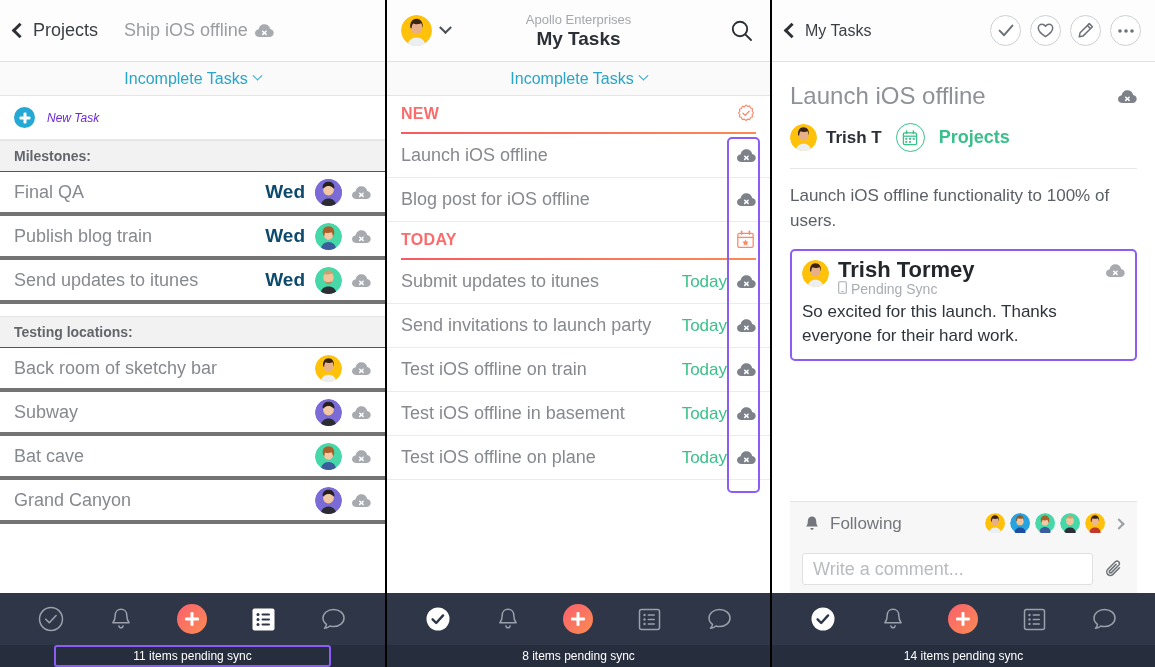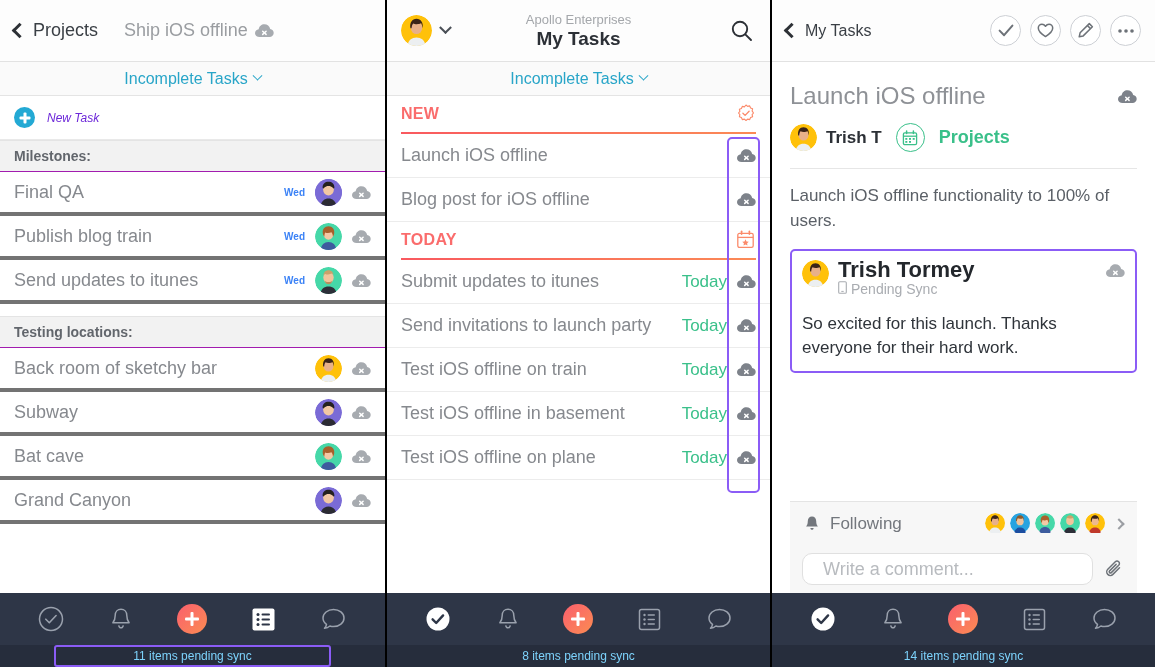--- a/index.html
+++ b/index.html
@@ -98,21 +98,21 @@
   .sec-gap { height: 12px; background: #fff; }
 
   .row {
     height: 44px; display: flex; align-items: center;
     padding: 0 14px 0 14px;
     border-bottom: 4px solid #737373;
     gap: 10px;
   }
   .row-title { font-size: 18px; color: #86898e; flex: 1 1 auto;
                white-space: nowrap; overflow: hidden; }
-  .row-due { font-size: 10px; font-weight: bold; color: #3b82f6; }
+  .row-due { font-size: 19px; font-weight: bold; color: #0c4a6e; }
   .row-due.today { color: #3ac08a; font-weight: normal; font-size: 17px; }
 
   .avatar {
     width: 27px; height: 27px; border-radius: 50%;
     flex: 0 0 27px; overflow: hidden; position: relative;
   }
   .avatar svg { display:block; width:27px; height:27px; }
 
   
   .tabbar {
@@ -131,21 +131,21 @@
   .fab::before, .fab::after {
     content:''; position:absolute; background:#fff; left:50%; top:50%;
   }
   .fab::before { width:14px; height:3px; transform:translate(-50%,-50%); border-radius:1px;}
   .fab::after  { width:3px; height:14px; transform:translate(-50%,-50%); border-radius:1px;}
 
   .syncbar {
     height: 22px; flex: 0 0 22px;
     background: #262d3c;
     display: flex; align-items: center; justify-content: center;
-    font-size: 12px; color: #7dd3fc;
+    font-size: 12px; color: #ffffff;
     position: relative;
   }
   .syncbar.boxed::after {
     content: ''; position: absolute;
     left: 54px; right: 54px; top: 0px; bottom: 0px;
     border: 2px solid #8b5cf6; border-radius: 3px;
     pointer-events: none;
   }
   .syncbar span { position: relative; z-index: 2; }
 
@@ -215,21 +215,21 @@
   .d-desc { font-size:17px; color:#5b6067; line-height:25px; padding: 14px 0 16px; }
 
   .comment-card {
     border: 2px solid #8b5cf6; border-radius:5px;
     padding: 9px 10px 11px; position:relative;
   }
   .cc-head { display:flex; align-items:flex-start; gap:9px; }
   .cc-name { font-size:22px; font-weight:bold; color:#23272c; line-height:20px;}
   .cc-pending { font-size:14px; color:#a9acb1; display:flex;
                 align-items:center; gap:4px; line-height:18px;}
-  .cc-text { font-size:17px; color:#2f343a; line-height:24px; margin-top:14px;}
+  .cc-text { font-size:17px; color:#2f343a; line-height:24px; margin-top:2px;}
   .cc-cloud { position:absolute; right:10px; top:12px; }
 
   .follow-area { margin-top:auto; background:#f7f7f7; }
   .follow-row {
     height: 44px; display:flex; align-items:center;
     padding: 0 14px; gap:10px;
     border-top:1px solid #e4e4e4; background:#f7f7f7;
   }
   .follow-label { font-size:17px; color:#73777d; flex:1 1 auto; }
   .follow-avs { display:flex; align-items:center; }
@@ -240,22 +240,22 @@
     width:8px; height:8px; margin-left:8px;
     border-right:2px solid #9b9ea3; border-top:2px solid #9b9ea3;
     transform: rotate(45deg);
   }
   .comment-row {
     height: 48px; display:flex; align-items:center; gap:10px;
     padding: 0 12px; background:#f7f7f7;
   }
   .comment-input {
     flex:1 1 auto; height:32px; background:#fff;
-    border:1px solid #e0e0e0; border-radius:10px;
-    font-size:18px; color:#b8bbbf; padding: 0 20px;
+    border:1px solid #e0e0e0; border-radius:3px;
+    font-size:18px; color:#b8bbbf; padding: 0 10px;
     font-family:"Liberation Sans",sans-serif;
     display:flex; align-items:center;
   }
   .comment-input::placeholder { color:#b8bbbf; }
   .clip { width:22px; height:22px; flex:0 0 22px;}
   .bell-ic { width:16px; height:18px; flex:0 0 16px; }
 </style>
 </head>
 <body>
 

